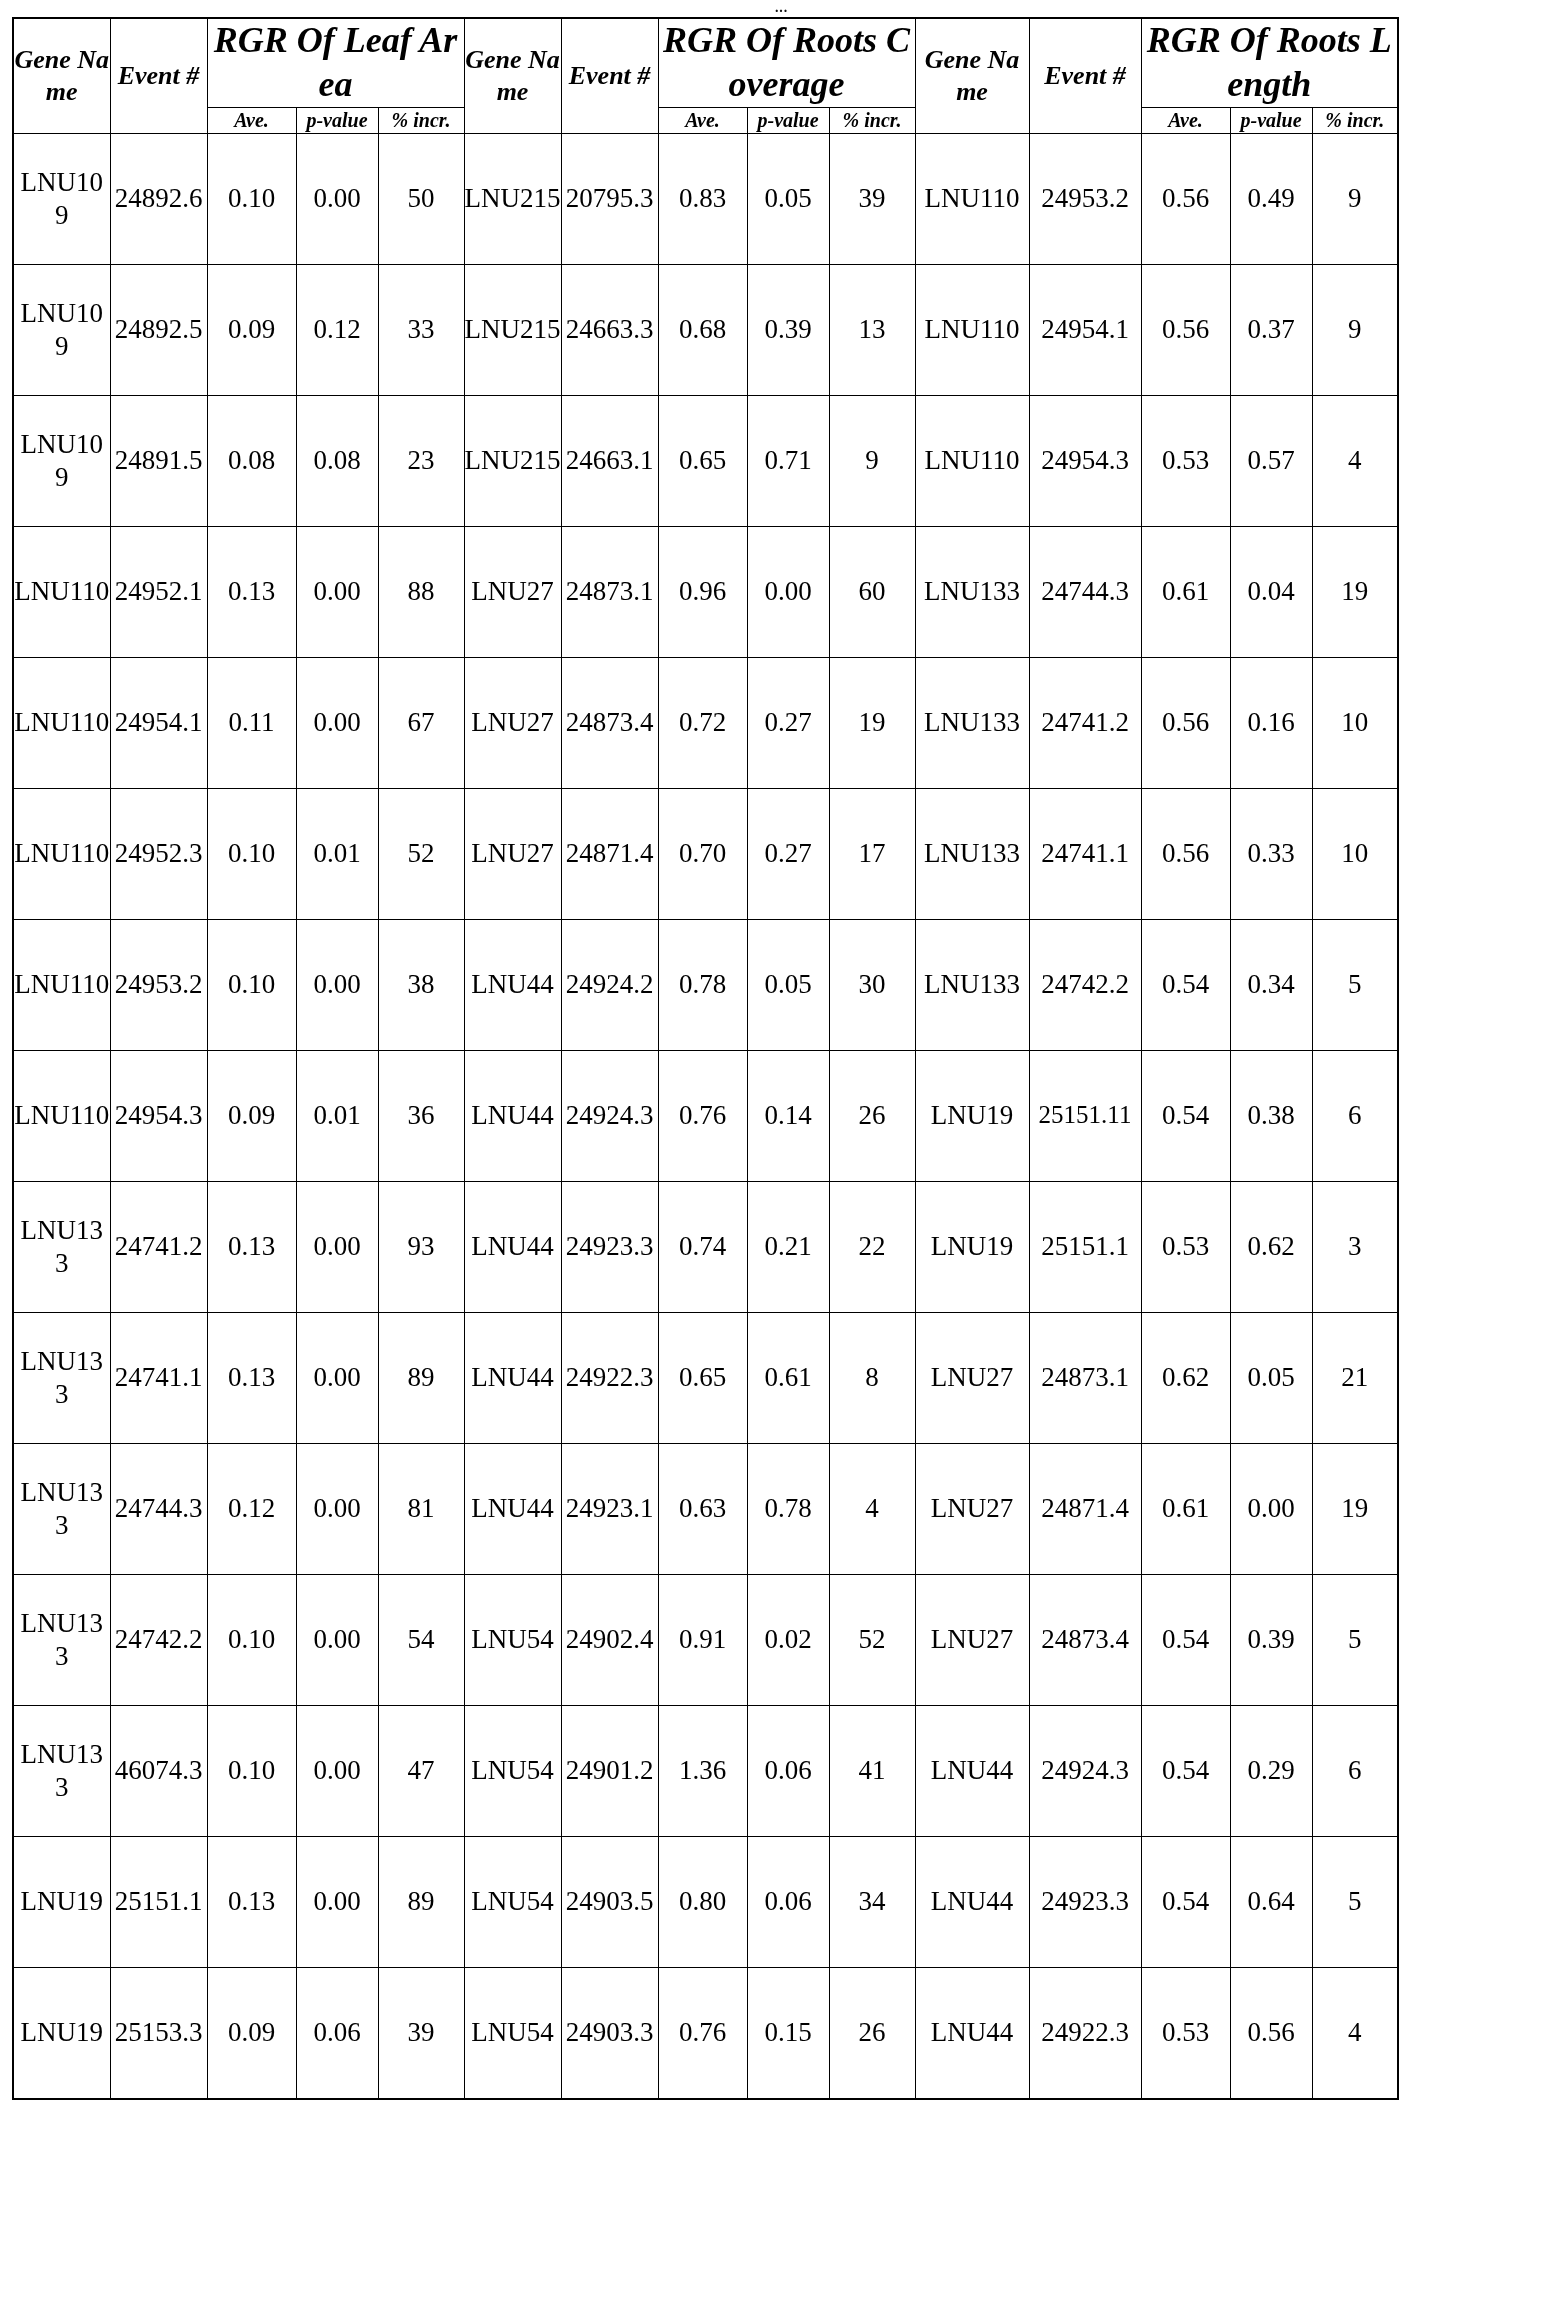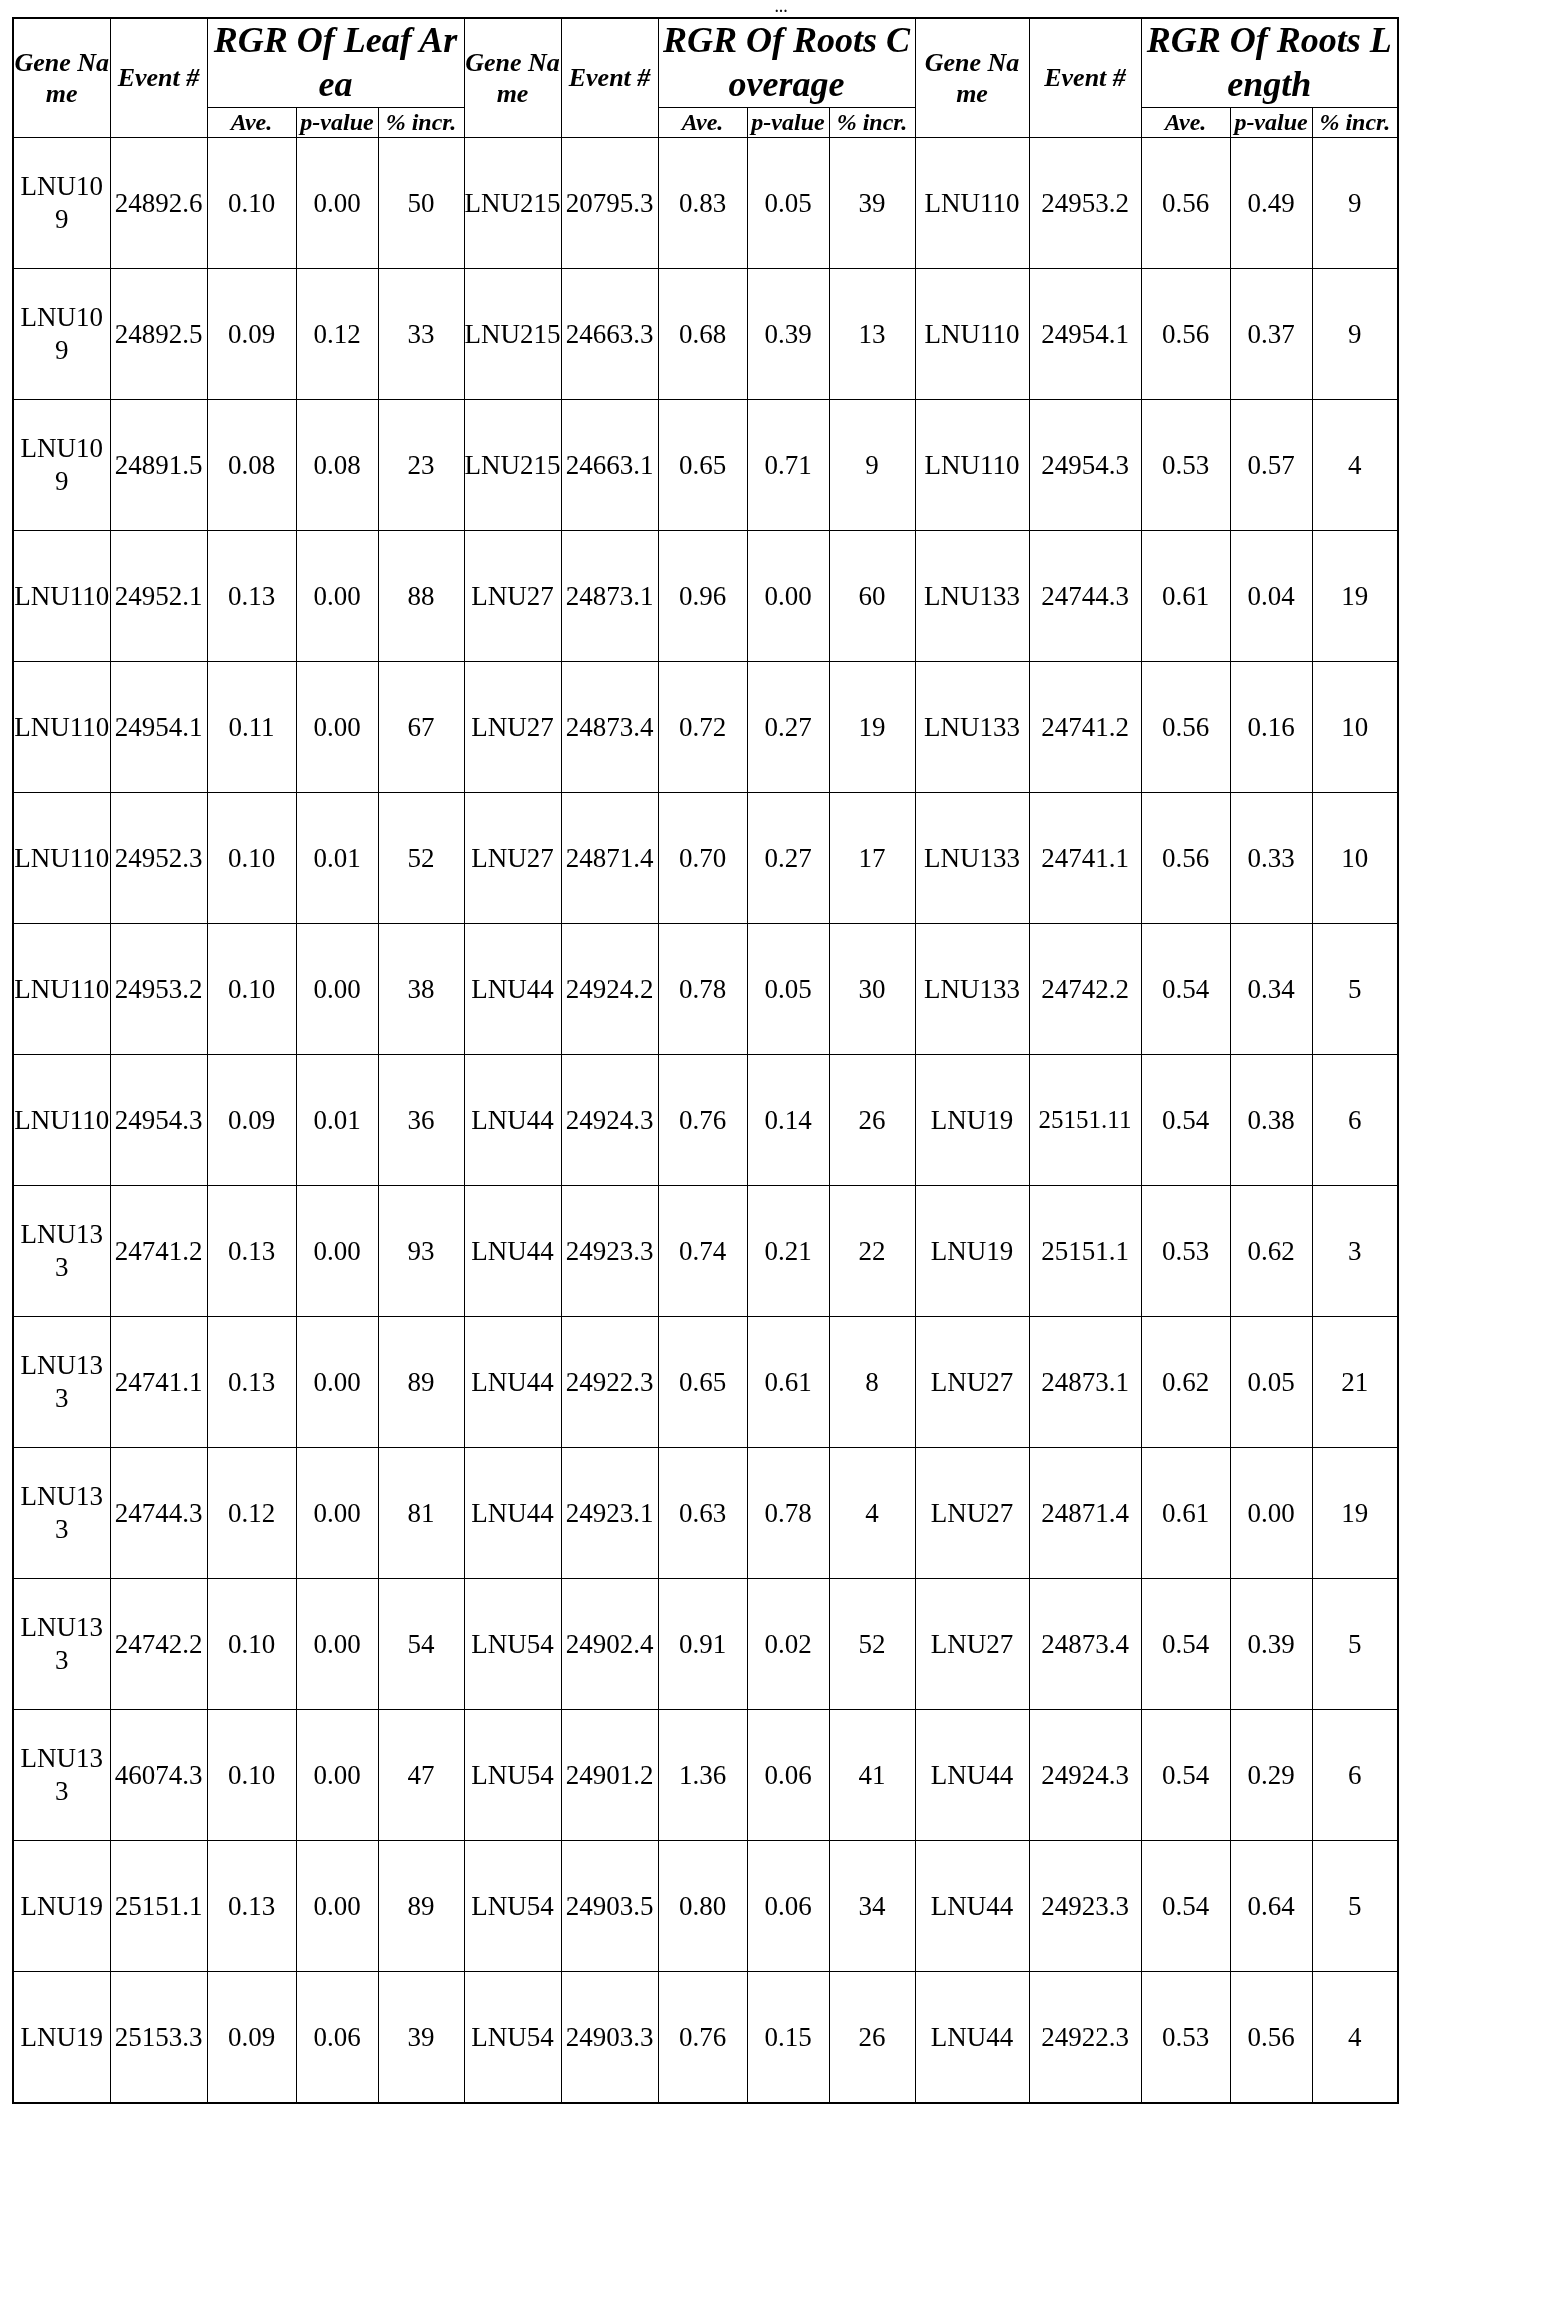--- a/index.html
+++ b/index.html
@@ -62,21 +62,21 @@
   }
   th.grouphdr {
     font-size: 36px;
     border-bottom: 2.6px solid #000;
     margin-top: 32px;
   }
   th.stub {
     font-size: 26px;
   }
   th.sub {
-    font-size: 24px;
+    font-size: 20px;
     border-top: 2.6px solid #000;
   }
   thead tr.r2 th {
     border-top-width: 1.7px;
   }
   
   tbody td {
     font-style: normal;
     font-weight: normal;
     font-size: 27px;

